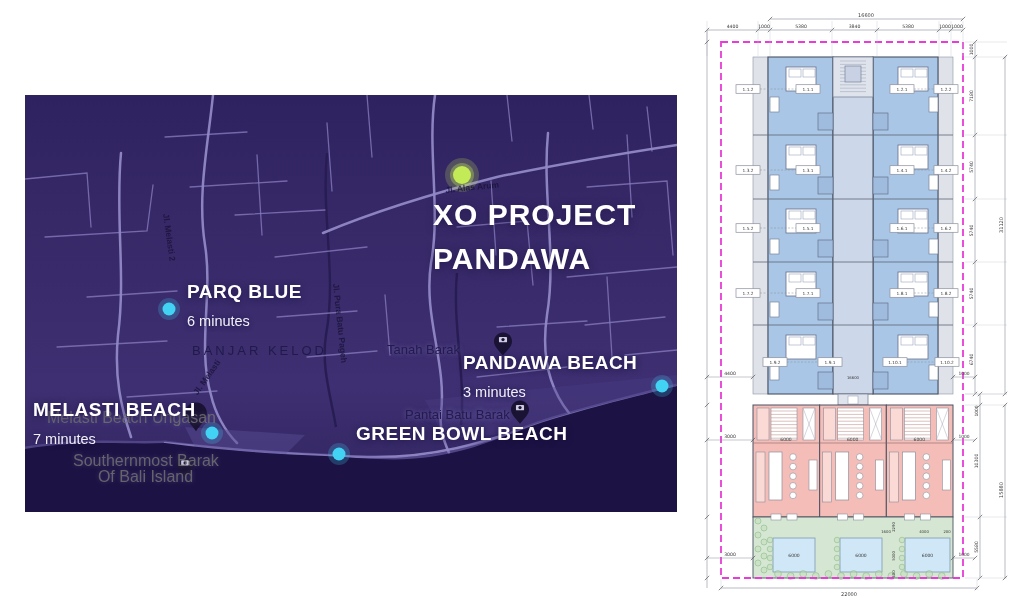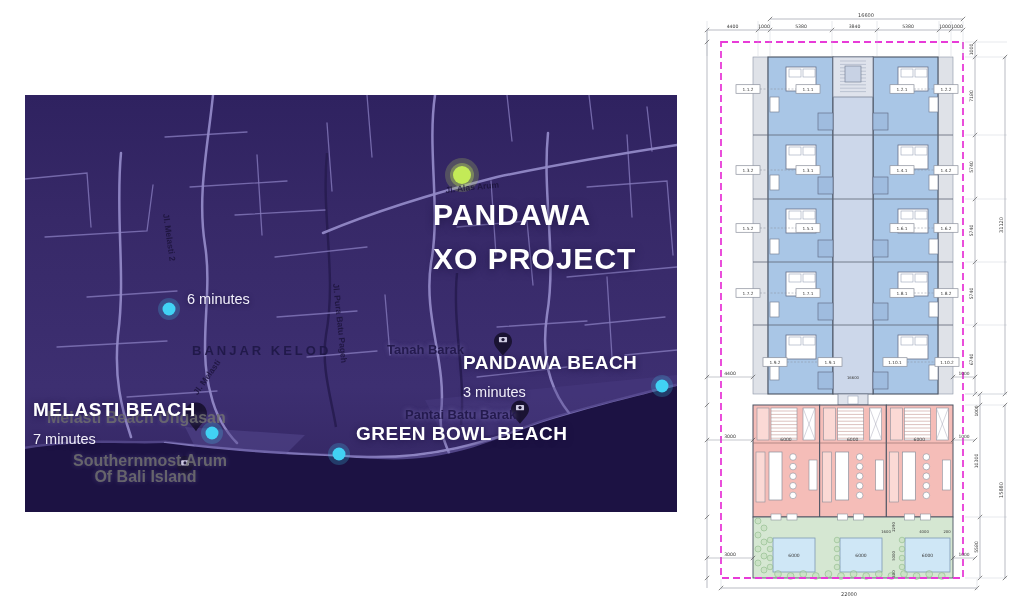--- a/index.html
+++ b/index.html
@@ -10,21 +10,21 @@
   .plan-panel{position:absolute;left:690px;top:0;width:334px;height:610px;}
   .plan-panel svg{position:absolute;left:0;top:0;width:334px;height:610px;}
   .map-title{position:absolute;left:408px;top:98px;z-index:6;color:#fff;font-weight:800;
              font-size:30px;line-height:44px;letter-spacing:1px;
              text-shadow:0 2px 8px rgba(25,15,60,.65);}
   .mk{position:absolute;z-index:5;white-space:nowrap;}
   .mk-name{font-size:19px;font-weight:800;color:#ffffff;letter-spacing:.5px;
            text-shadow:0 1px 6px rgba(25,15,60,.75);}
   .mk-time{font-size:14.5px;font-weight:500;color:#f1effa;margin-top:10px;
            text-shadow:0 1px 5px rgba(25,15,60,.7);}
-  .pl{position:absolute;z-index:2;white-space:nowrap;font-weight:700;}
+  .pl{position:absolute;z-index:2;white-space:nowrap;font-weight:400;}
   .pl-district{font-size:13px;letter-spacing:3px;color:#1f1847;opacity:.92;}
   .pl-place{font-size:13px;color:#241a4e;text-shadow:0 0 5px rgba(150,140,205,.55);}
   .pl-dim{font-size:16px;color:#737373;opacity:.85;text-shadow:0 0 5px rgba(150,140,205,.4);}
   .pl-center{text-align:center;}
   .rl{position:absolute;z-index:2;font-size:8.5px;font-weight:700;color:#1a1238;opacity:.8;
       white-space:nowrap;transform-origin:left top;}
   text{font-family:"DejaVu Sans",sans-serif;}
 </style>
 </head>
 <body>
@@ -119,43 +119,44 @@
    <g>
       <circle cx="637" cy="291" r="11" fill="#41d2f4" opacity="0.22"></circle>
       <circle cx="637" cy="291" r="6.5" fill="#41d2f4"></circle>
         </g>
    <g>
       <circle cx="314" cy="359" r="11" fill="#41d2f4" opacity="0.22"></circle>
       <circle cx="314" cy="359" r="6.5" fill="#41d2f4"></circle>
         </g>
       </svg>
     <div class="map-title">
+      <div>XO PROJECT</div>
       <div>PANDAWA</div>
-      <div>XO PROJECT</div>
     </div>
     <div id="map-labels">
         <div class="mk" style="left:162px;top:186px">
+            <div class="mk-name">PARQ BLUE</div>
             <div class="mk-time">6 minutes</div>
           </div>
         <div class="mk" style="left:8px;top:304px">
             <div class="mk-name">MELASTI BEACH</div>
             <div class="mk-time">7 minutes</div>
           </div>
         <div class="mk" style="left:438px;top:257px">
             <div class="mk-name">PANDAWA BEACH</div>
             <div class="mk-time">3 minutes</div>
           </div>
         <div class="mk" style="left:331px;top:328px">
             <div class="mk-name">GREEN BOWL BEACH</div>
           </div>
         <div class="pl pl-district" style="left:167px;top:248px;">BANJAR KELOD</div>
         <div class="pl pl-place" style="left:362px;top:247px;">Tanah Barak</div>
         <div class="pl pl-place" style="left:380px;top:312px;">Pantai Batu Barak</div>
         <div class="pl pl-dim" style="left:22px;top:314px;">Melasti Beach Ungasan</div>
-        <div class="pl pl-dim pl-center" style="left:48px;top:357px;width:145px;">Southernmost Arum</div>
+        <div class="pl pl-dim pl-center" style="left:48px;top:357px;width:145px;">Southernmost Barak</div>
         <div class="pl pl-dim pl-center" style="left:48px;top:373px;width:145px;">Of Bali Island</div>
         <div class="rl" style="left:420px;top:90px;transform:rotate(-6deg)">Jl. Alas Arum</div>
         <div class="rl" style="left:316px;top:188px;transform:rotate(84deg)">Jl. Pura Batu Pageh</div>
         <div class="rl" style="left:166px;top:296px;transform:rotate(-55deg)">Jl. Melasti</div>
         <div class="rl" style="left:146px;top:118px;transform:rotate(82deg)">Jl. Melasti 2</div>
       </div>
   </div>
   <div class="plan-panel">
     <svg id="plan-svg" viewBox="0 0 334 610">
         <g>

